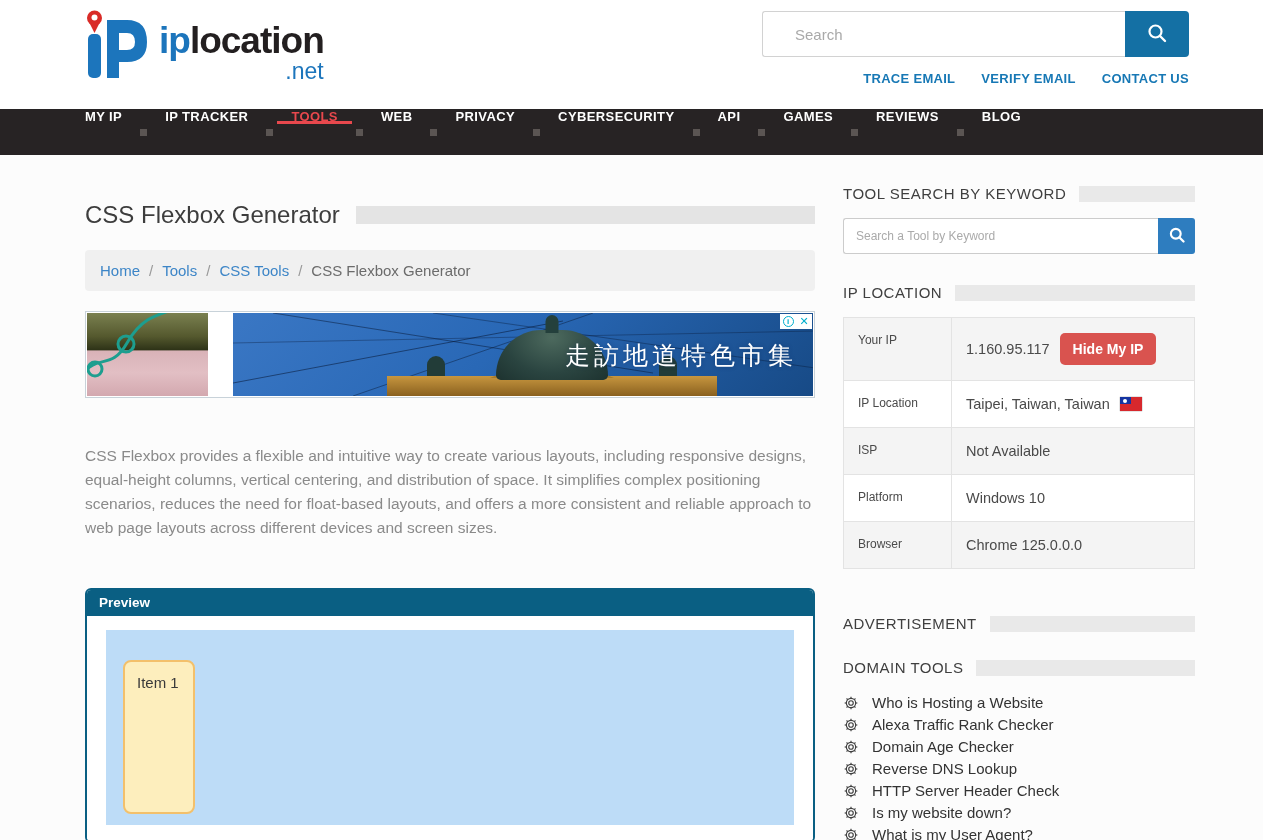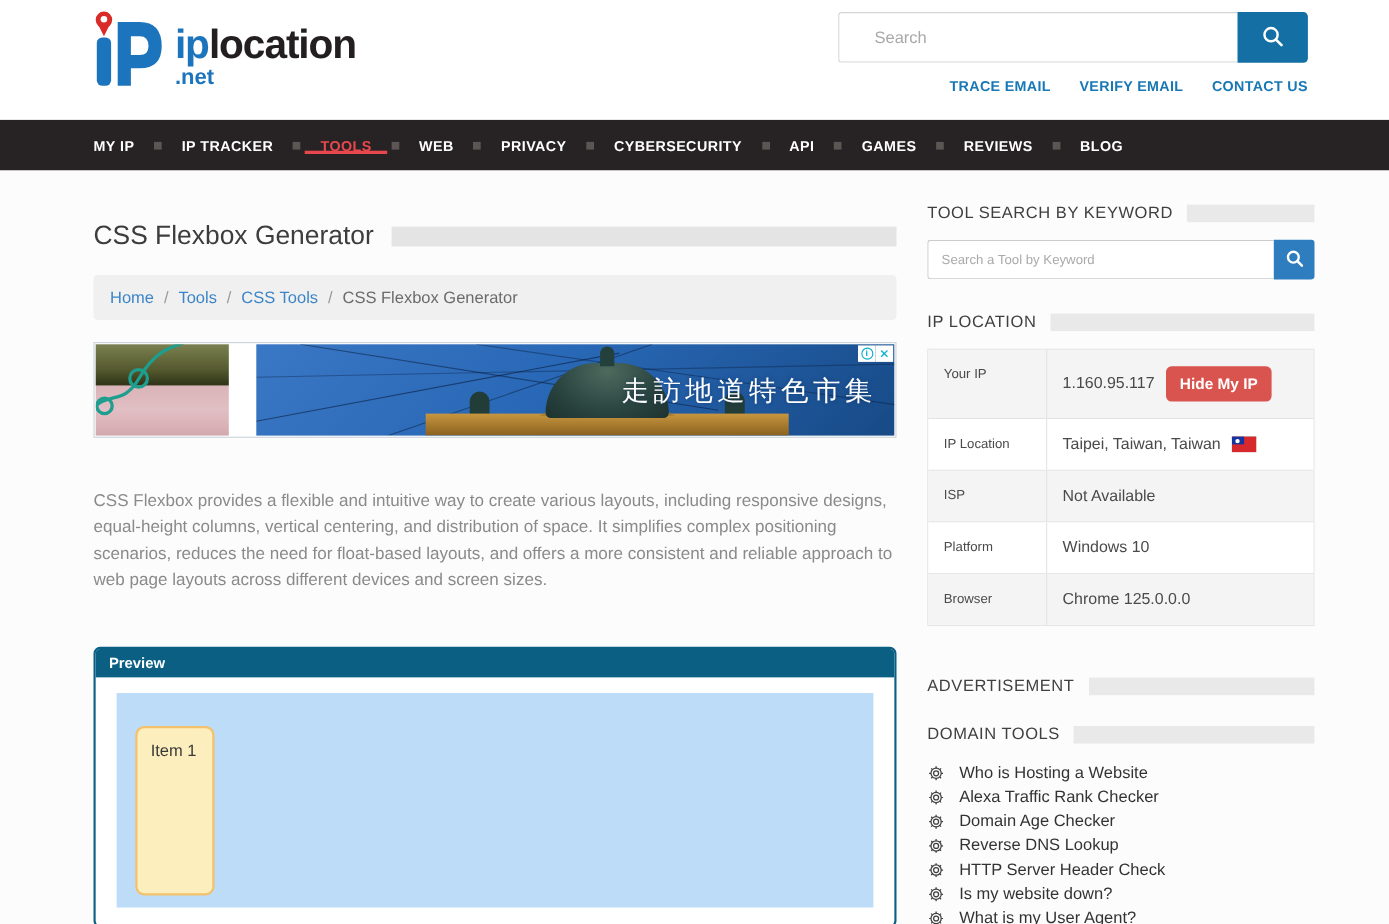--- a/index.html
+++ b/index.html
@@ -8,36 +8,36 @@
   .container { width: 1110px; margin-left: 85px; position: relative; }
 
   
   header { height: 109px; background: #fff; }
   .header-inner { height: 109px; }
   .logo { position: absolute; left: -10px; top: 6px; display: flex; align-items: flex-start; text-decoration: none; cursor: pointer; }
   .logo-text { margin-left: 2px; margin-top: 16px; line-height: 1; position: relative; }
   .lt-ip, .lt-loc { font-size: 37px; font-weight: bold; letter-spacing: -1px; }
   .lt-ip { color: #1c75bc; }
   .lt-loc { color: #231f20; }
-  .lt-net { display: block; color: #1c75bc; font-weight: bold; font-size: 20px; margin-top: 1px; }
+  .lt-net { display: block; text-align: right; color: #1c75bc; font-weight: normal; font-size: 23px; margin-top: 1px; }
   .header-right { position: absolute; right: 6px; top: 11px; width: 427px; }
   .header-search { display: flex; height: 46px; }
   .header-search input { flex: 1; height: 46px; border: 1px solid #d2d2d2; border-right: none;
     border-radius: 3px 0 0 3px; padding: 0 32px; font-size: 15px; color: #555; outline: none;
     font-family: inherit; }
   .header-search input::placeholder { color: #a9a9a9; }
   .hs-btn { width: 64px; height: 46px; background: #1470a4; border: none; border-radius: 0 4px 4px 0;
     cursor: pointer; display: flex; align-items: center; justify-content: center; }
   .top-links { margin-top: 14px; display: flex; justify-content: flex-end; gap: 26px; }
   .top-links a { font-size: 13px; font-weight: bold; color: #1778b5; text-decoration: none;
     letter-spacing: .3px; cursor: pointer; }
 
   
   .main-nav { height: 46px; background: #272324; }
-  .nav-inner { display: flex; align-items: center; height: 46px; margin-left: 71px; }
+  .nav-inner { display: flex; align-items: flex-start; height: 46px; margin-left: 71px; }
   .nav-item { position: relative; display: flex; align-items: center; padding: 0 14px;
     color: #fff; font-size: 13px; font-weight: bold; letter-spacing: .4px; text-decoration: none; cursor: pointer; }
   .nav-item.active { color: #e8484d; }
   .nav-item.active::after { content: ""; position: absolute; left: 0; right: 0; bottom: 0; height: 3px; background: #e8484d; }
   .nav-sep { width: 7px; height: 7px; background: #5b5553; align-self: center; margin: 0 4px; }
 
   
   main { background: #fcfcfc; height: 685px; padding-top: 30px; }
   .main-cols { display: flex; gap: 28px; }
   .content-col { width: 730px; }

